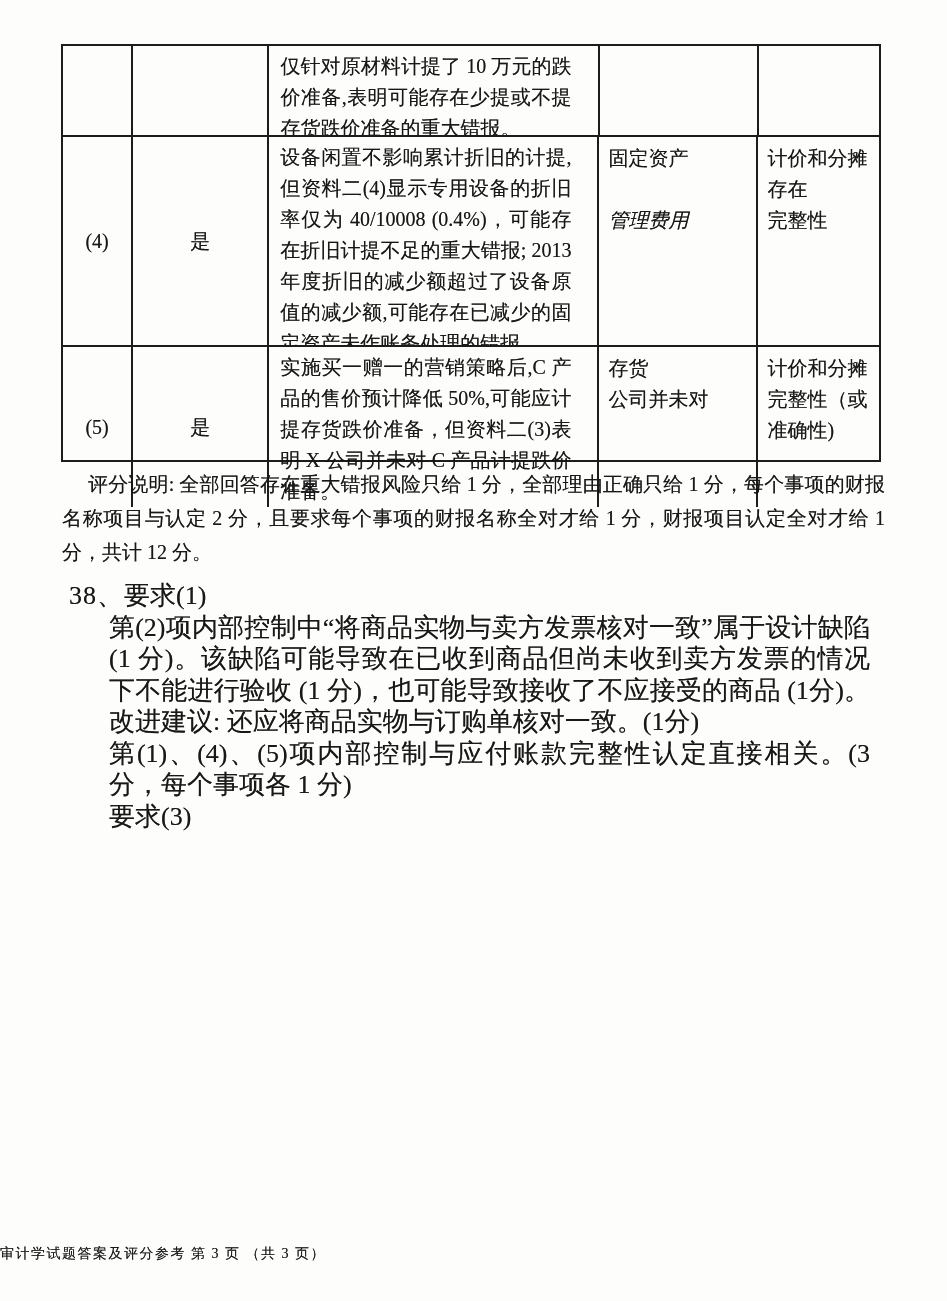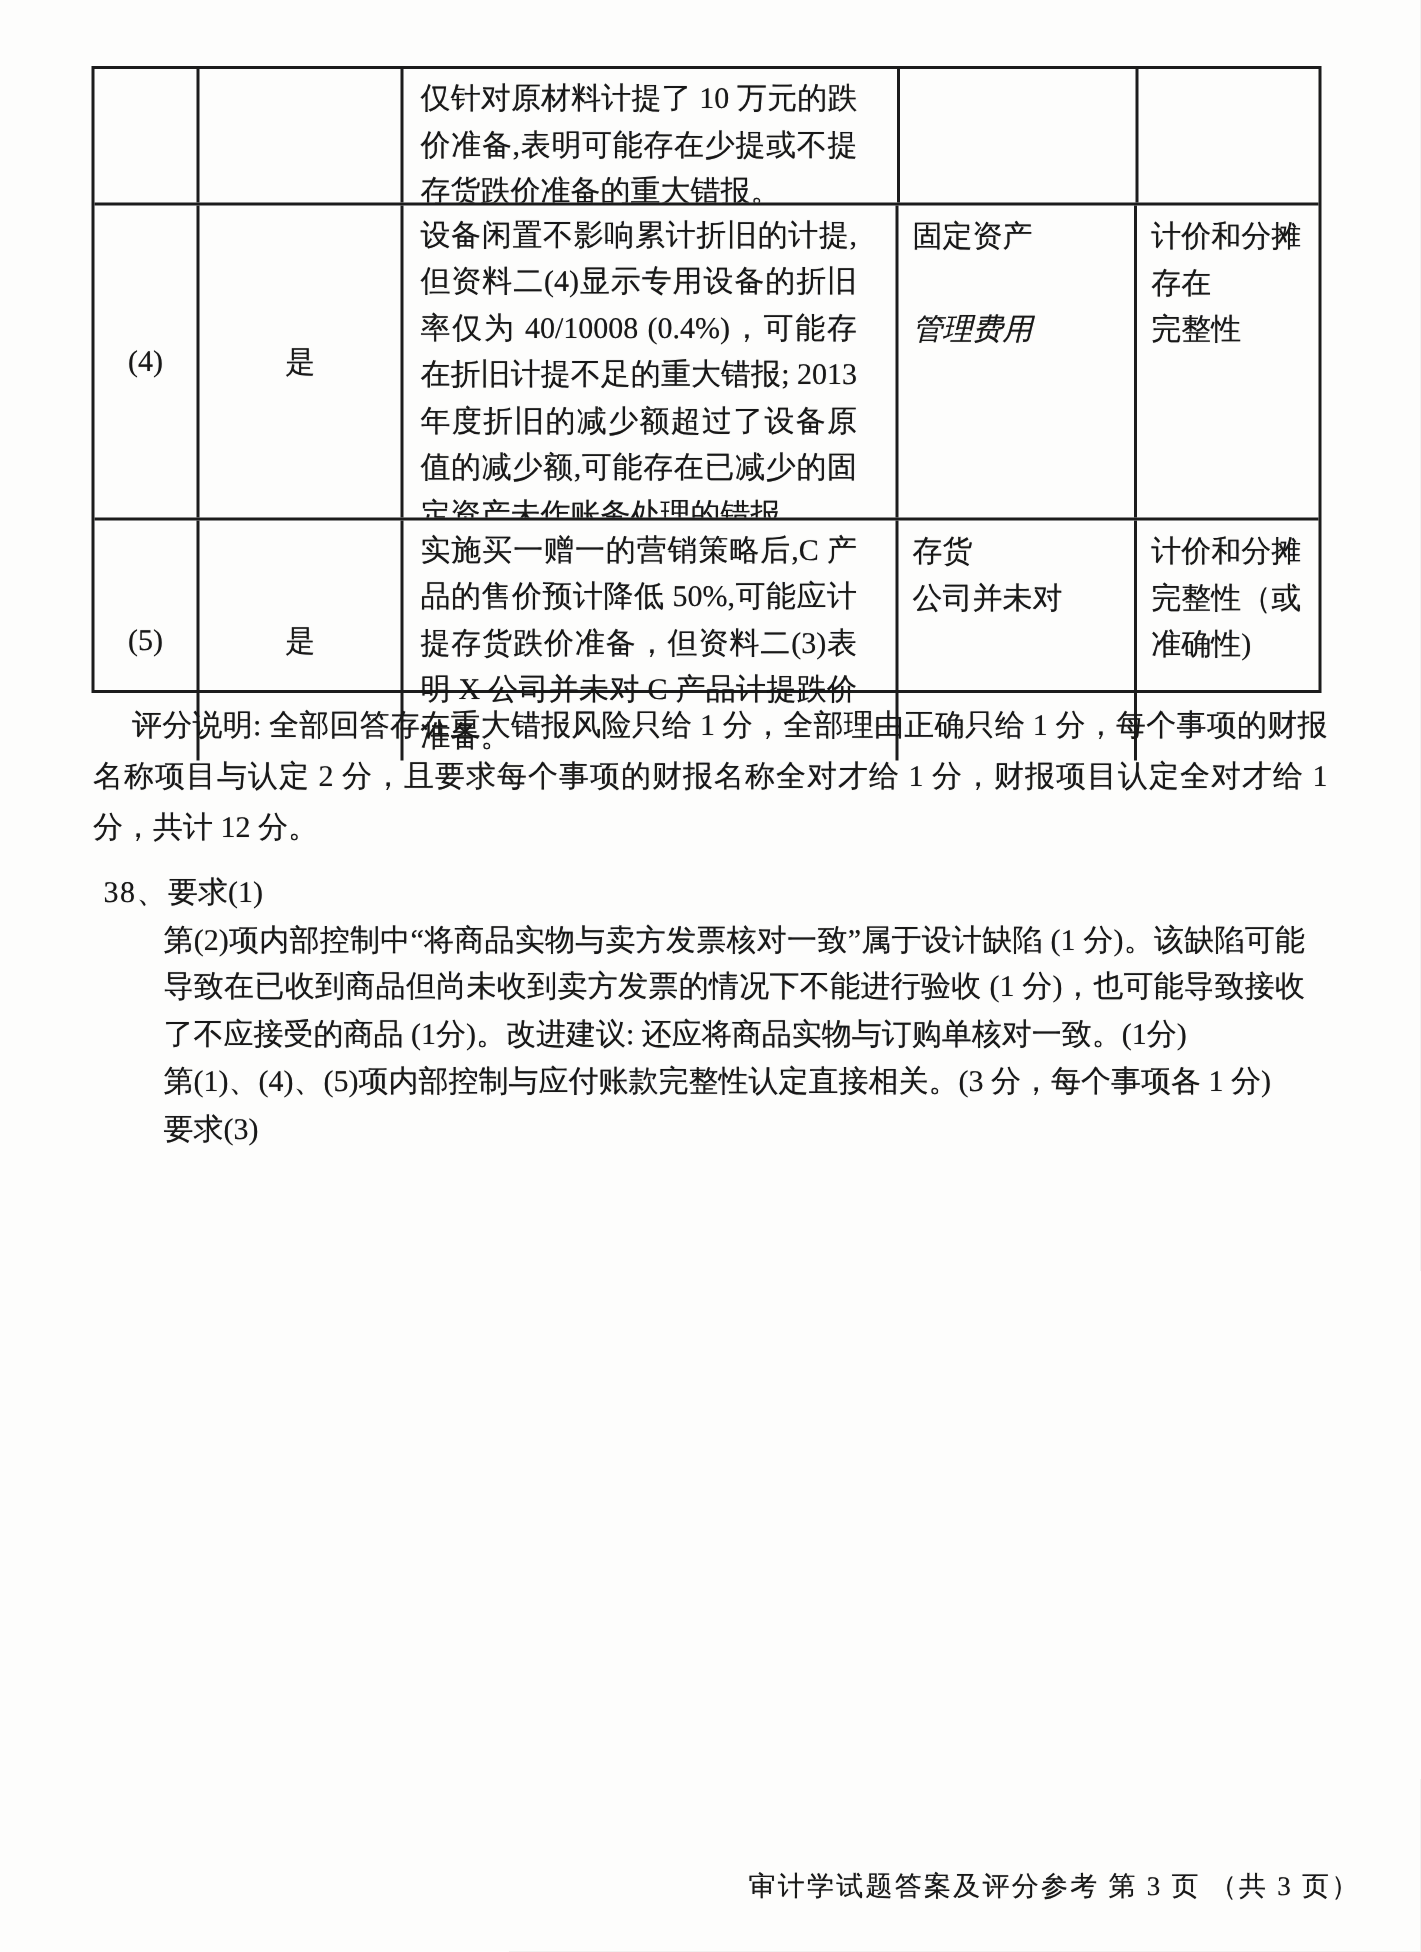--- a/index.html
+++ b/index.html
@@ -53,32 +53,32 @@
   .scoring {
     position:absolute; left:62px; top:467px; width:823px;
     margin:0;
     font-size:20px; line-height:34px;
     text-indent:26px; text-align:justify;
   }
 
   
   .q38 {
     position:absolute; left:69px; top:580px; width:813px;
-    font-size:20px; line-height:31.5px;
+    font-size:26px; line-height:31.5px;
   }
   .q-head { white-space:nowrap; }
   .q-num { letter-spacing:1px; }
   .q-para { margin:0 12px 0 40px; text-align:justify; }
   .q-label { margin-left:40px; }
 
   
   .footer {
     position:absolute; left:0; right:40px; top:1245px;
-    text-align:right;
-    font-size:18px; letter-spacing:1.5px;
+    text-align:left;
+    font-size:14px; letter-spacing:1.5px;
   }
 </style>
 </head>
 <body>
 
 <div class="page">
 
   <div class="answer-table">
 
     <div class="t-row r1">

